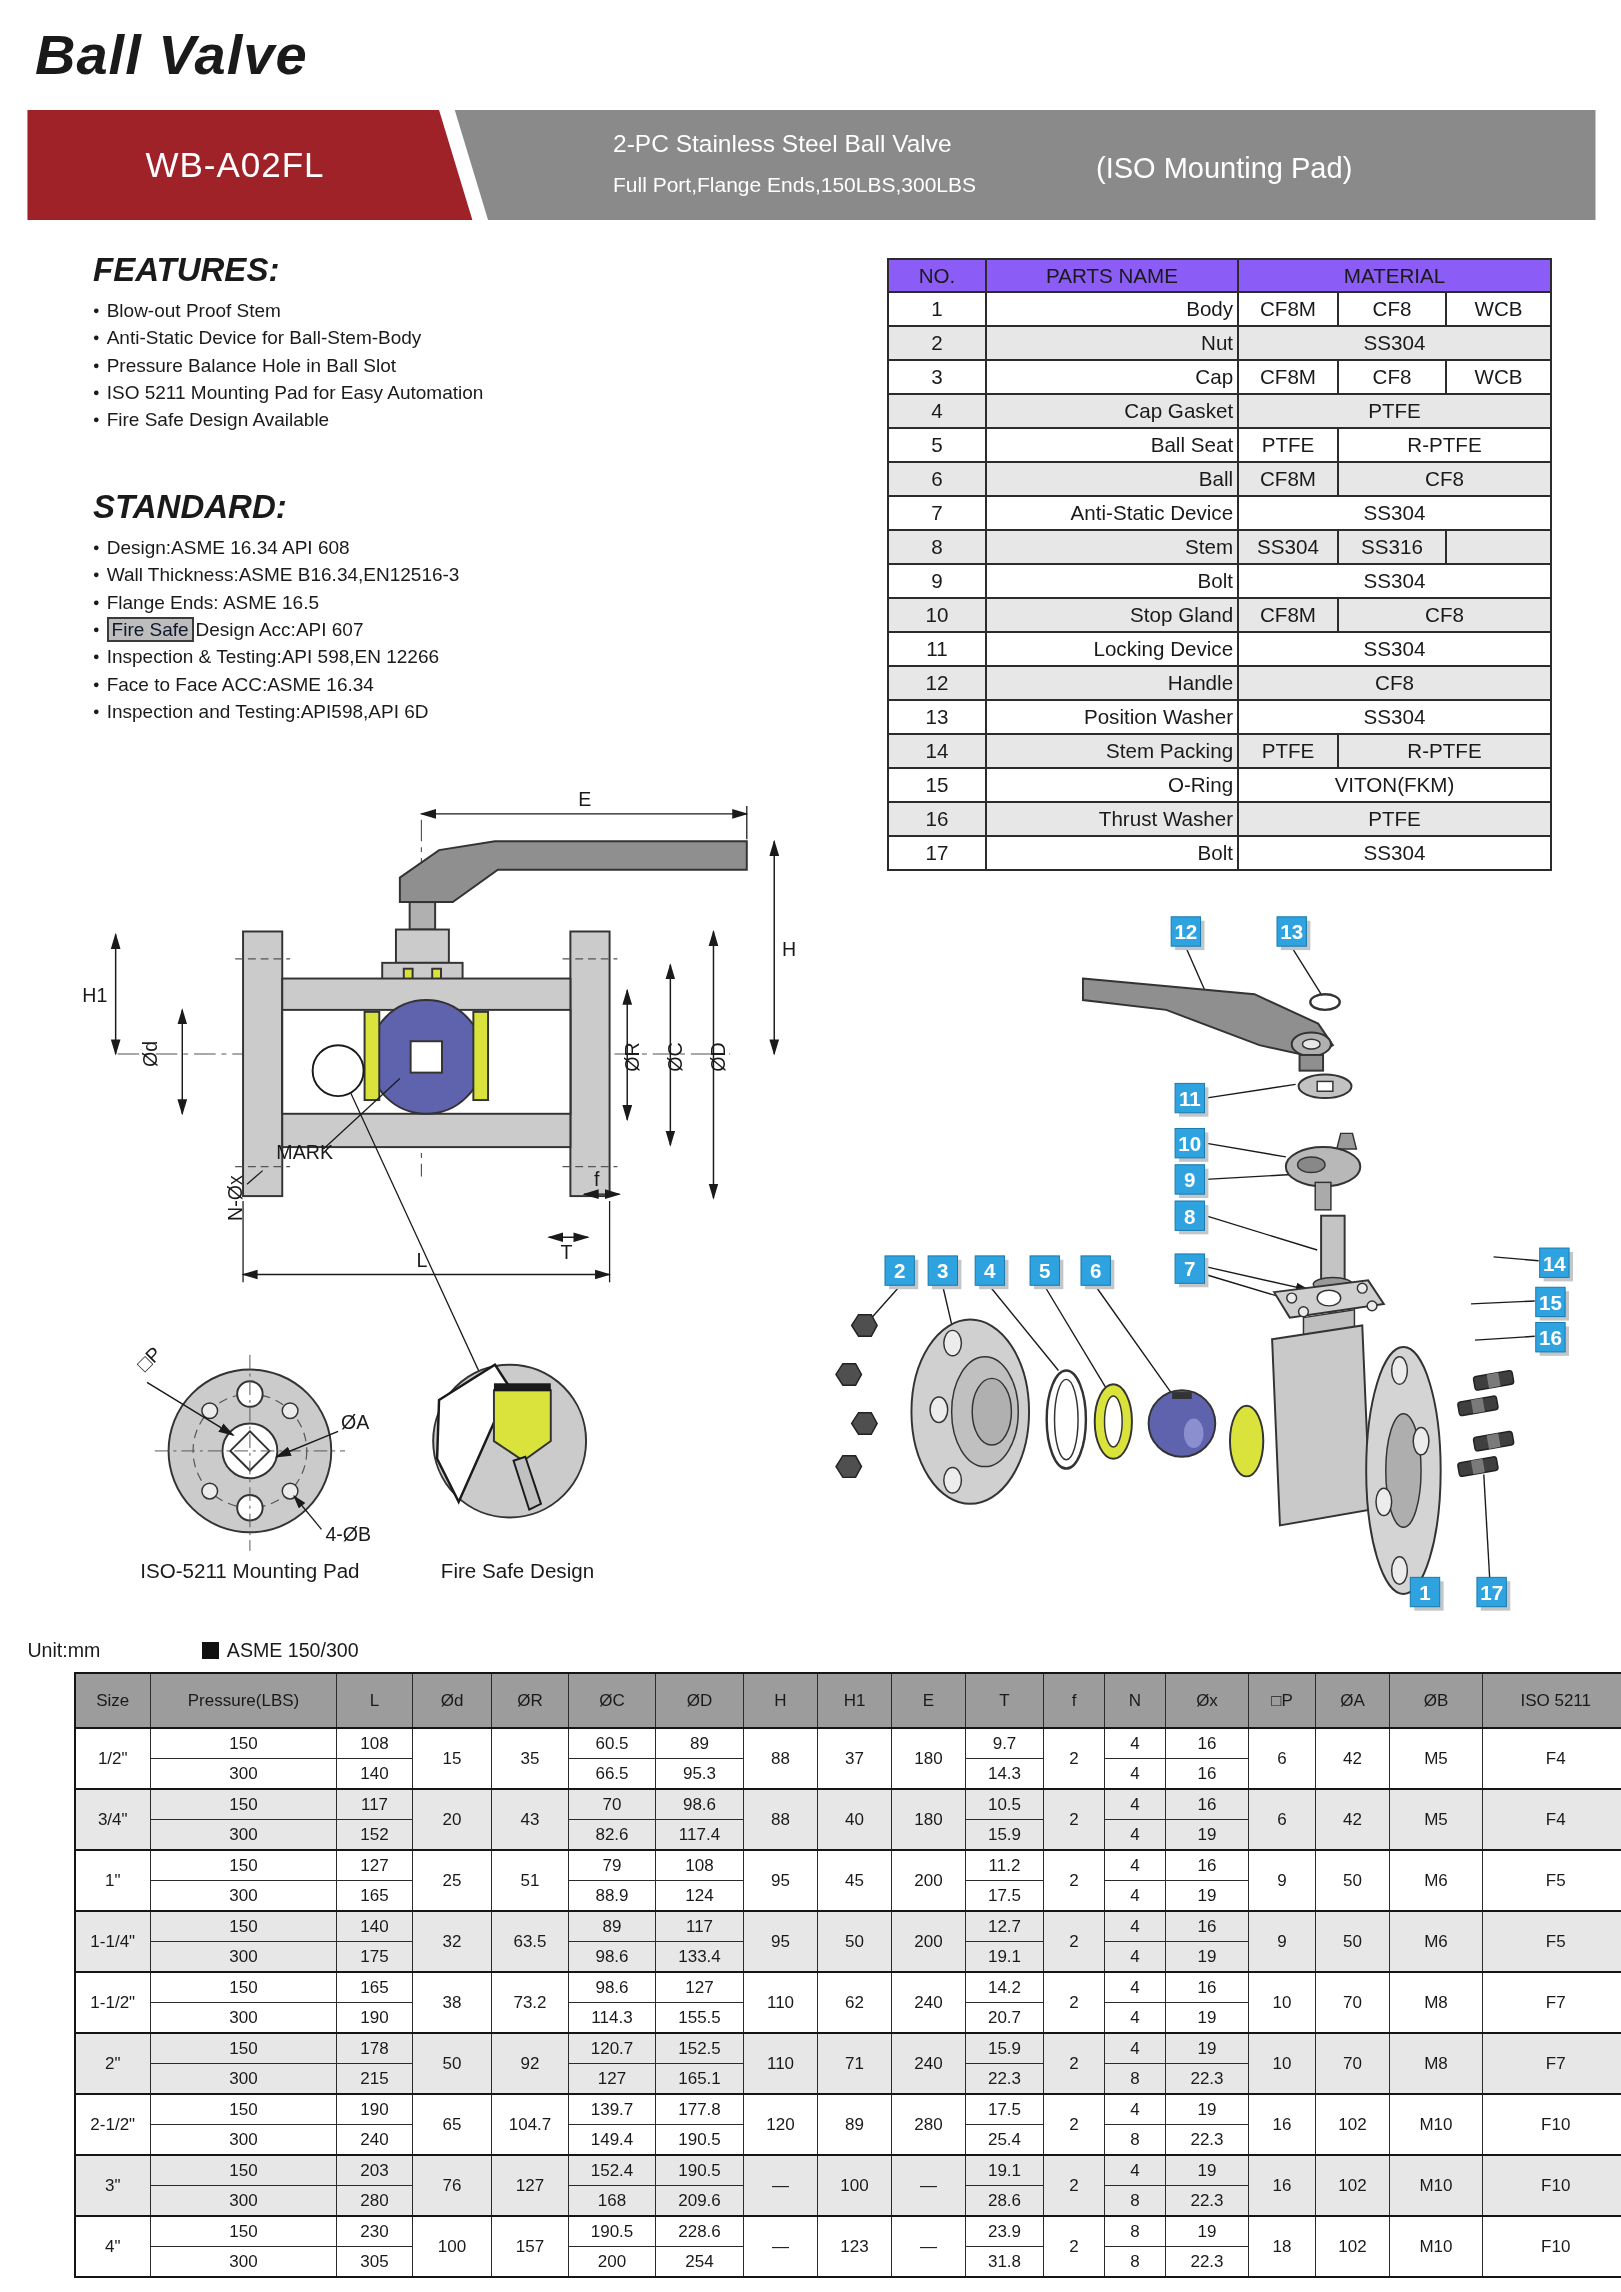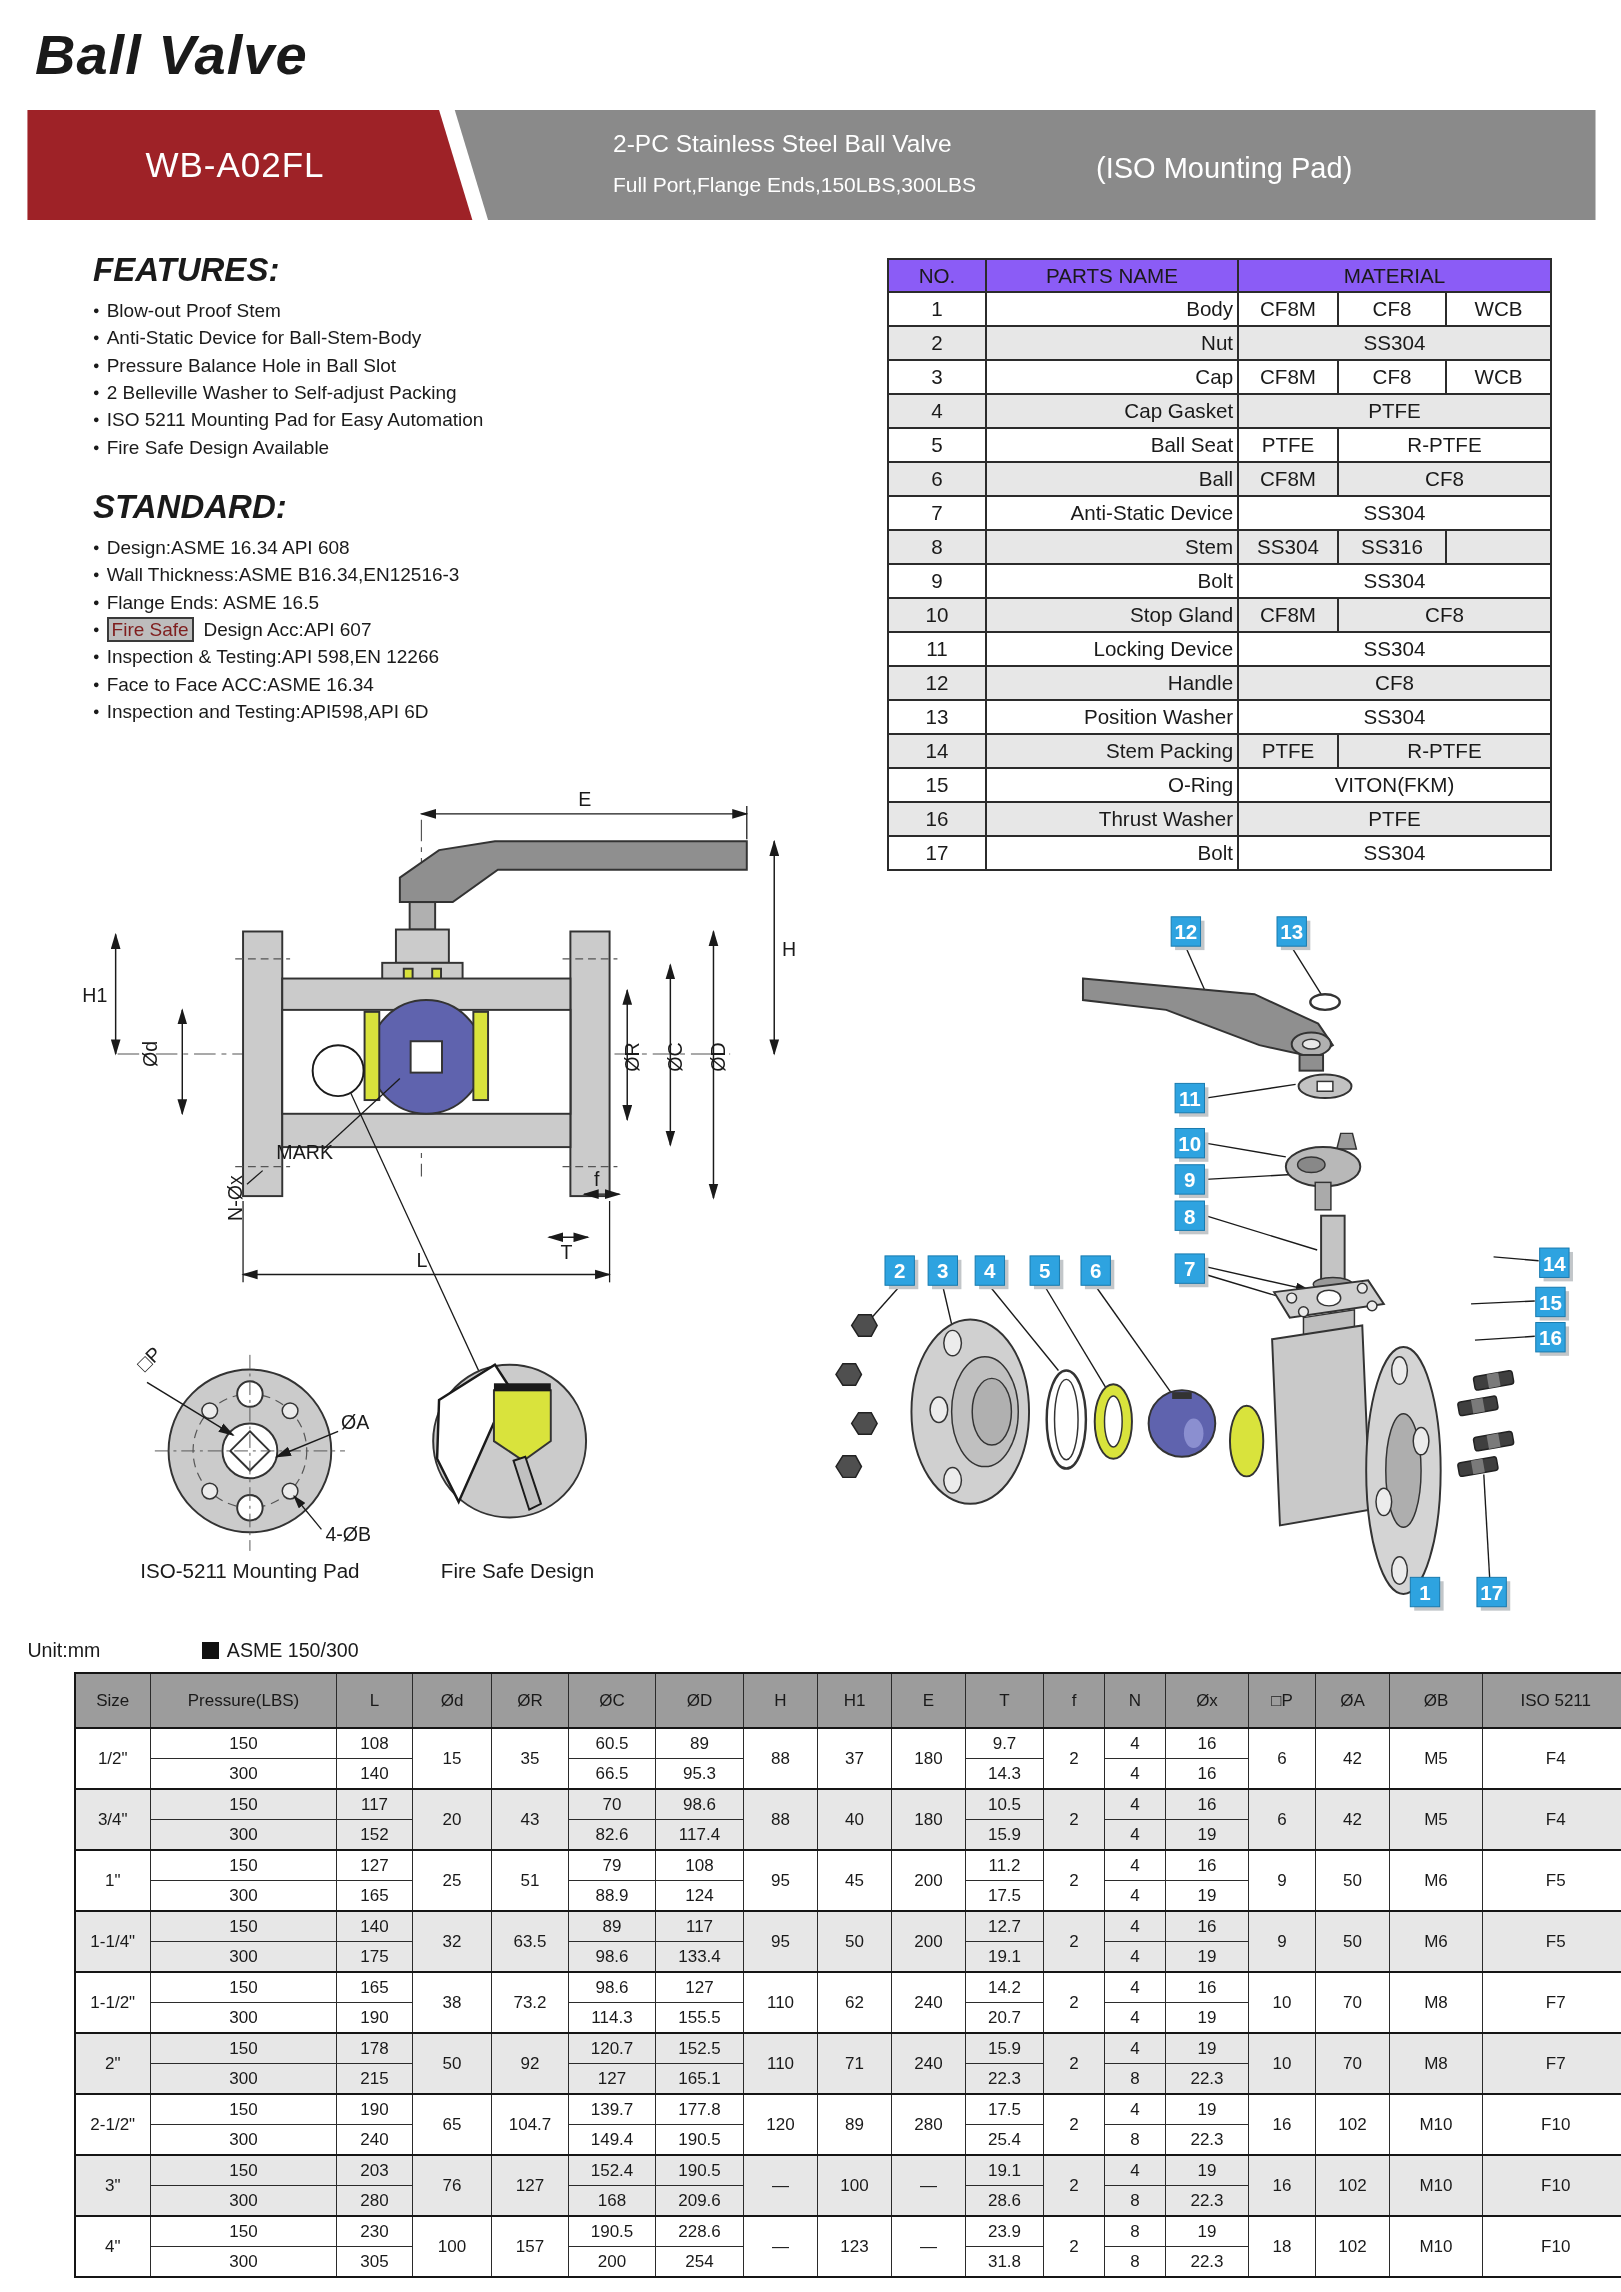--- a/index.html
+++ b/index.html
@@ -14,21 +14,21 @@
   #subtitle1{left:613px;top:130px;font-size:24.5px;}
   #subtitle2{left:613px;top:173px;font-size:21px;}
   #subtitle-right{left:1096px;top:152px;font-size:29px;}
   
   .sec-head{font-size:33px;font-style:italic;font-weight:600;margin:0 0 7.8px 0;}
   #features{left:93px;top:251px;width:549px;}
   #standard{left:93px;top:488px;width:549px;}
   ul.blist{list-style:none;margin:0;padding:0;font-size:19px;}
   ul.blist li{line-height:27.4px;position:relative;padding-left:13.7px;}
   ul.blist li::before{content:"●";position:absolute;left:0;top:0;font-size:10.8px;line-height:27.4px;}
-  .fs-box{color:#7f1d1d;background:#bdbdbd;border:2px solid #3a3a3a;padding:0 2.9px;margin-right:10px;}
+  .fs-box{color:#0f172a;background:#bdbdbd;border:2px solid #3a3a3a;padding:0 2.9px;margin-right:2px;}
   
   #parts-table{left:887px;top:258px;width:663px;border-collapse:collapse;table-layout:fixed;font-size:20.6px;}
   #parts-table th,#parts-table td{border:2px solid #2b2b2b;height:32px;padding:0 3.9px;overflow:hidden;white-space:nowrap;}
   #parts-table th{background:#8b5cf6;font-weight:400;height:31px;}
   #parts-table td.c{text-align:center;}
   #parts-table td.name{text-align:right;padding-left:7.8px;}
   #parts-table tr.alt td{background:#e7e7e7;}
   
   #unit-line{left:27.4px;top:1639px;font-size:19.6px;}
   #unit-line .sq{display:inline-block;width:16.7px;height:16.7px;background:#111;margin:0 7.8px 0 102px;vertical-align:-2px;}
@@ -74,21 +74,20 @@
 <div class="abs banner-text" id="subtitle1">2-PC Stainless Steel Ball Valve</div>
 <div class="abs banner-text" id="subtitle2">Full Port,Flange Ends,150LBS,300LBS</div>
 <div class="abs banner-text" id="subtitle-right">(ISO Mounting Pad)</div>
 
 <div class="abs" id="features">
   <div class="sec-head">FEATURES:</div>
   <ul class="blist">
     <li>Blow-out Proof Stem</li>
     <li>Anti-Static Device for Ball-Stem-Body</li>
     <li>Pressure Balance Hole in Ball Slot</li>
-    <li>2 Belleville Washer to Self-adjust Packing</li>
     <li>ISO 5211 Mounting Pad for Easy Automation</li>
     <li>Fire Safe  Design Available</li>
   </ul>
 </div>
 
 <div class="abs" id="standard">
   <div class="sec-head">STANDARD:</div>
   <ul class="blist">
     <li>Design:ASME 16.34 API 608</li>
     <li>Wall Thickness:ASME B16.34,EN12516-3</li>

